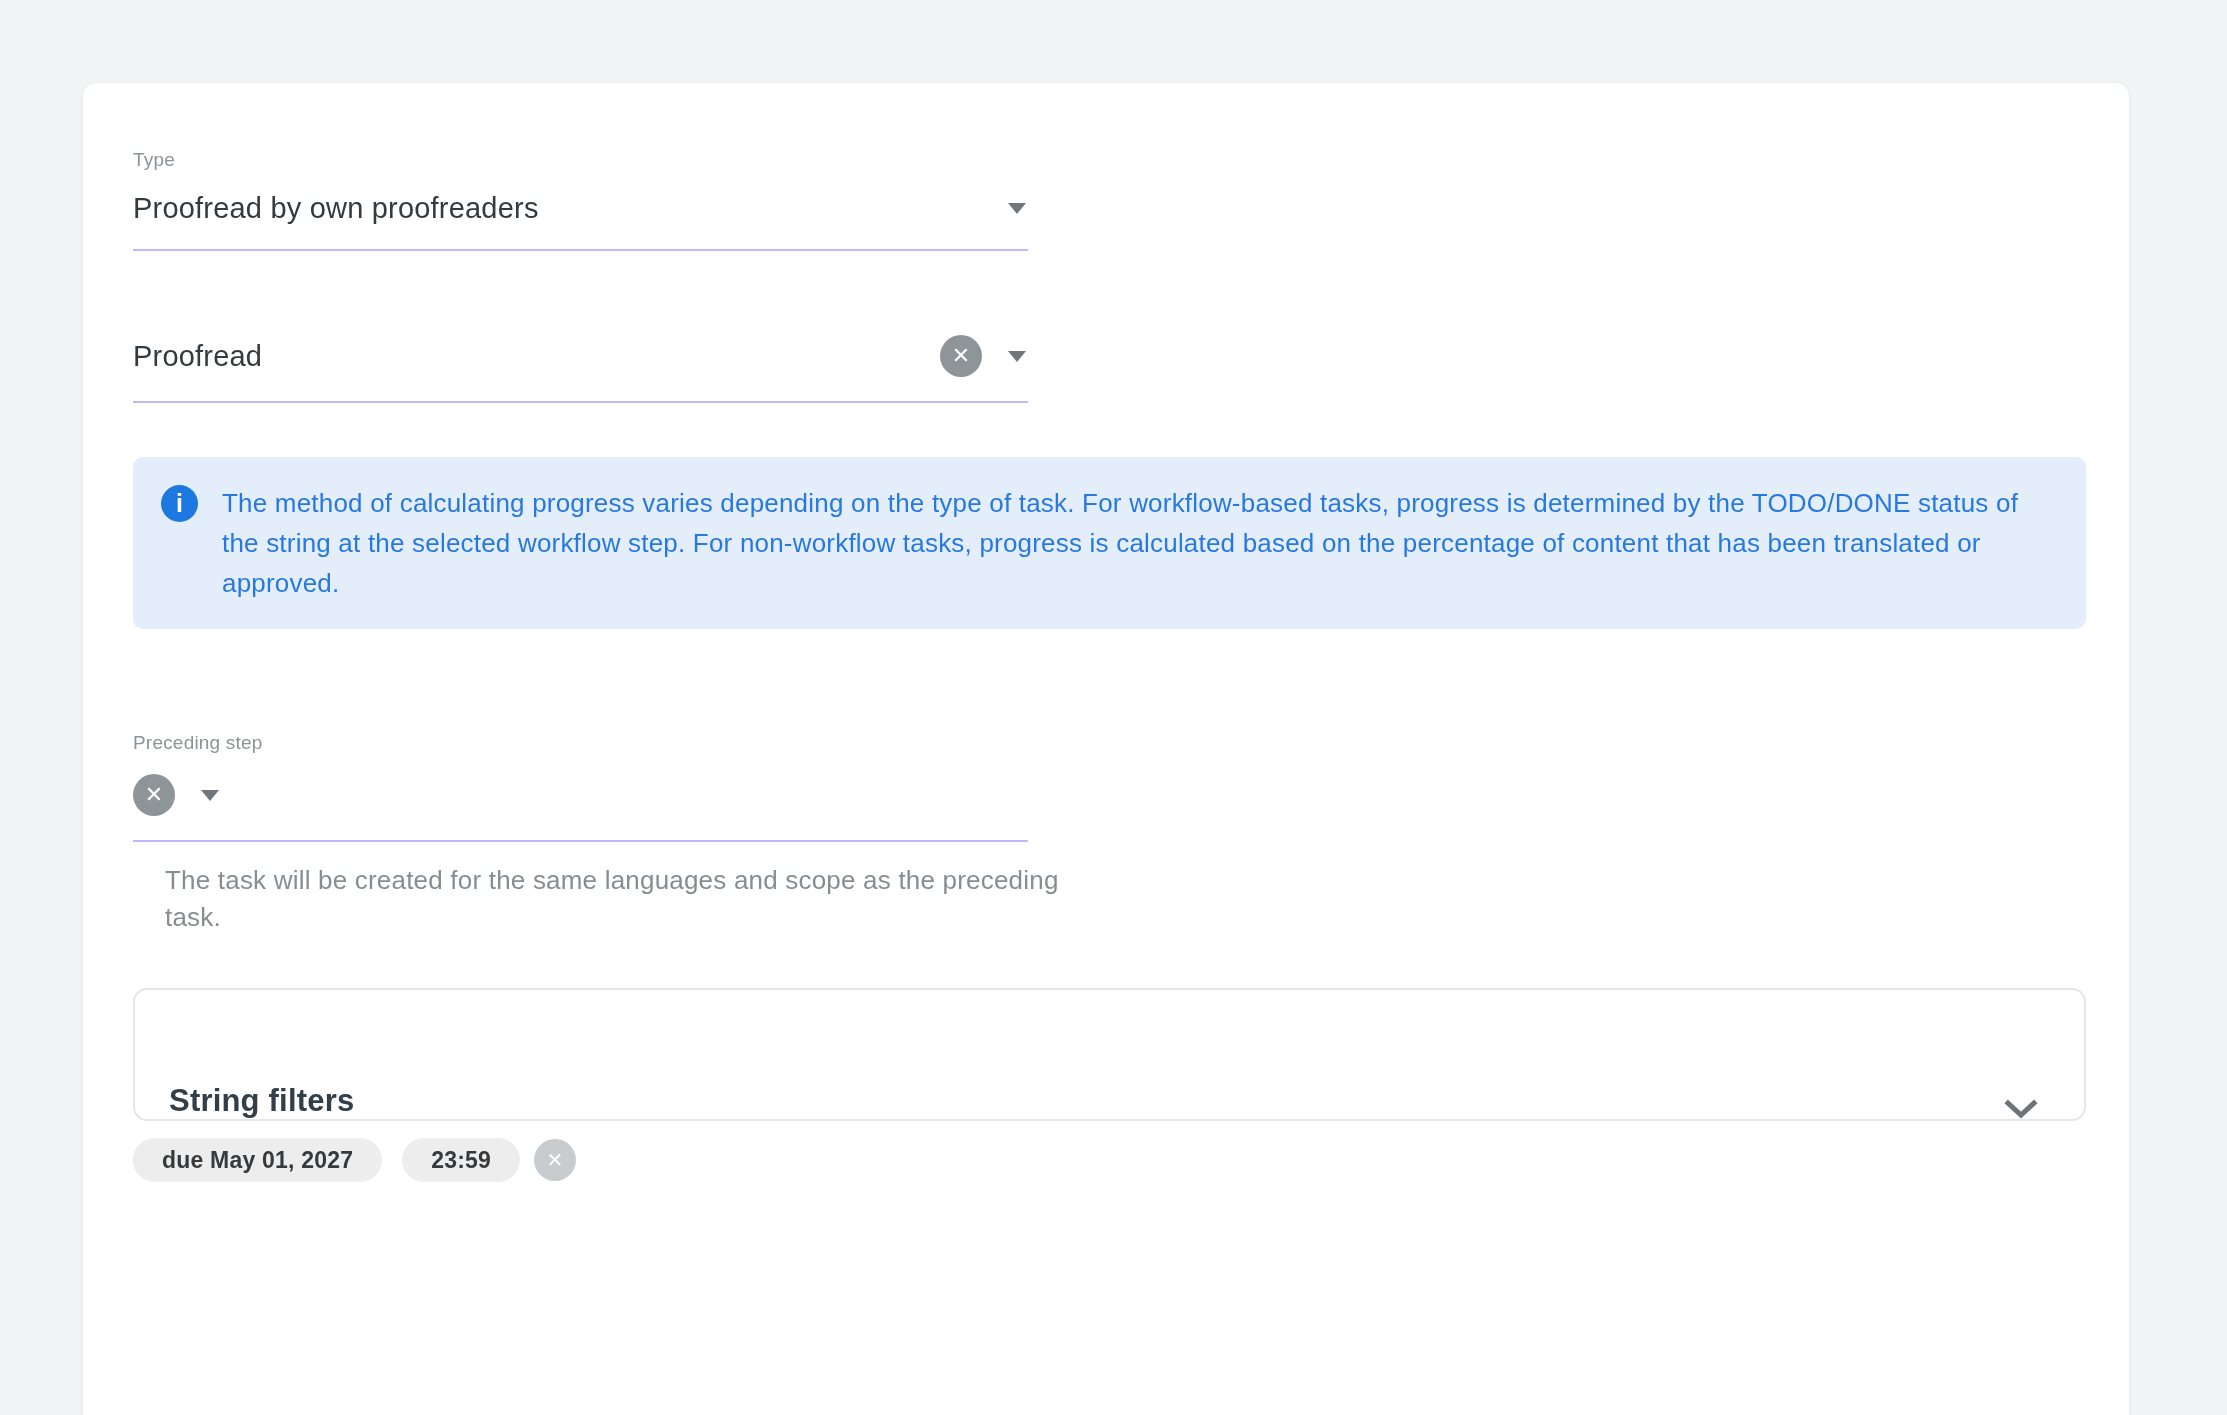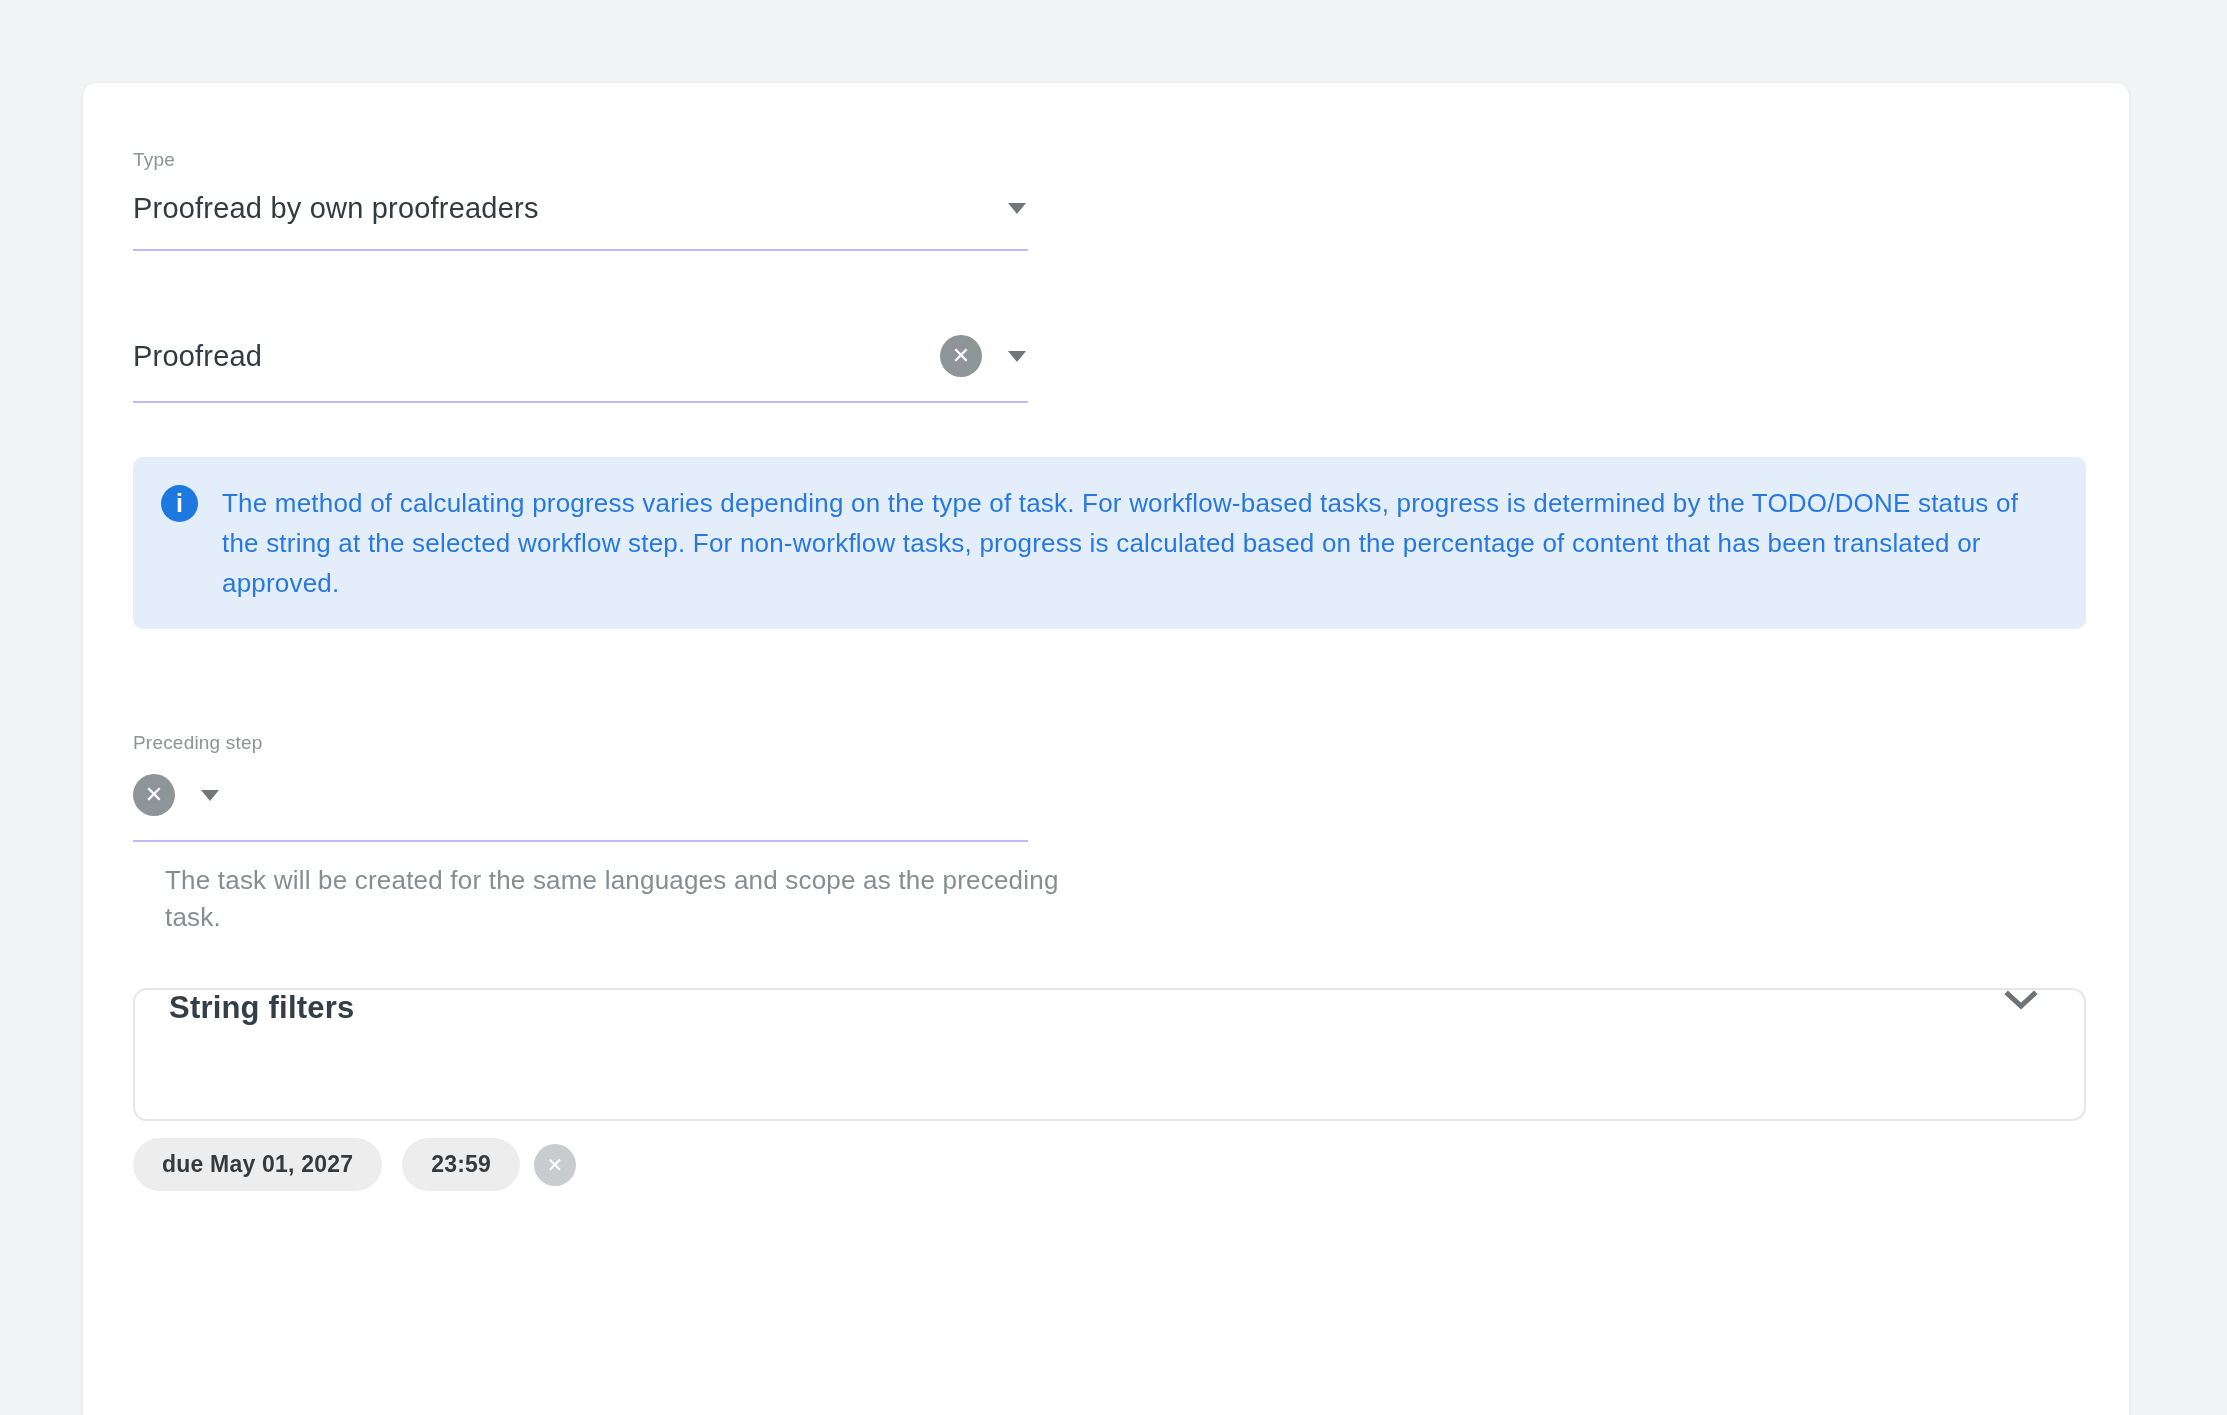--- a/index.html
+++ b/index.html
@@ -106,37 +106,37 @@
     margin-left: 22px;
     font-size: 26px; color: #b3b8bb; letter-spacing: 0.2px;
   }
 
   
   .filters-card {
     margin-top: 52px;
     width: 1953px; height: 133px;
     border: 2px solid #e4e6e8; border-radius: 14px;
     background: #ffffff;
-    display: flex; align-items: flex-start; justify-content: space-between;
+    display: flex; align-items: flex-end; justify-content: space-between;
     padding: 0 46px 0 34px;
     cursor: pointer;
   }
   .filters-title {
     font-size: 31px; font-weight: 600; color: #333f48;
     letter-spacing: 0.2px;
   }
   .chevron-icon { display: block; }
 
   
   .chips-row {
     margin-top: 17px;
     display: flex; align-items: center;
   }
   .chip {
-    height: 53px; border-radius: 27px;
+    height: 44px; border-radius: 27px;
     background: #ededee;
     display: flex; align-items: center;
     padding: 0 29px;
     font-size: 23px; font-weight: 600; color: #373a3c;
     letter-spacing: 0.2px;
     cursor: pointer;
     white-space: nowrap;
   }
   .chip + .chip { margin-left: 20px; }
   .chip-remove {

